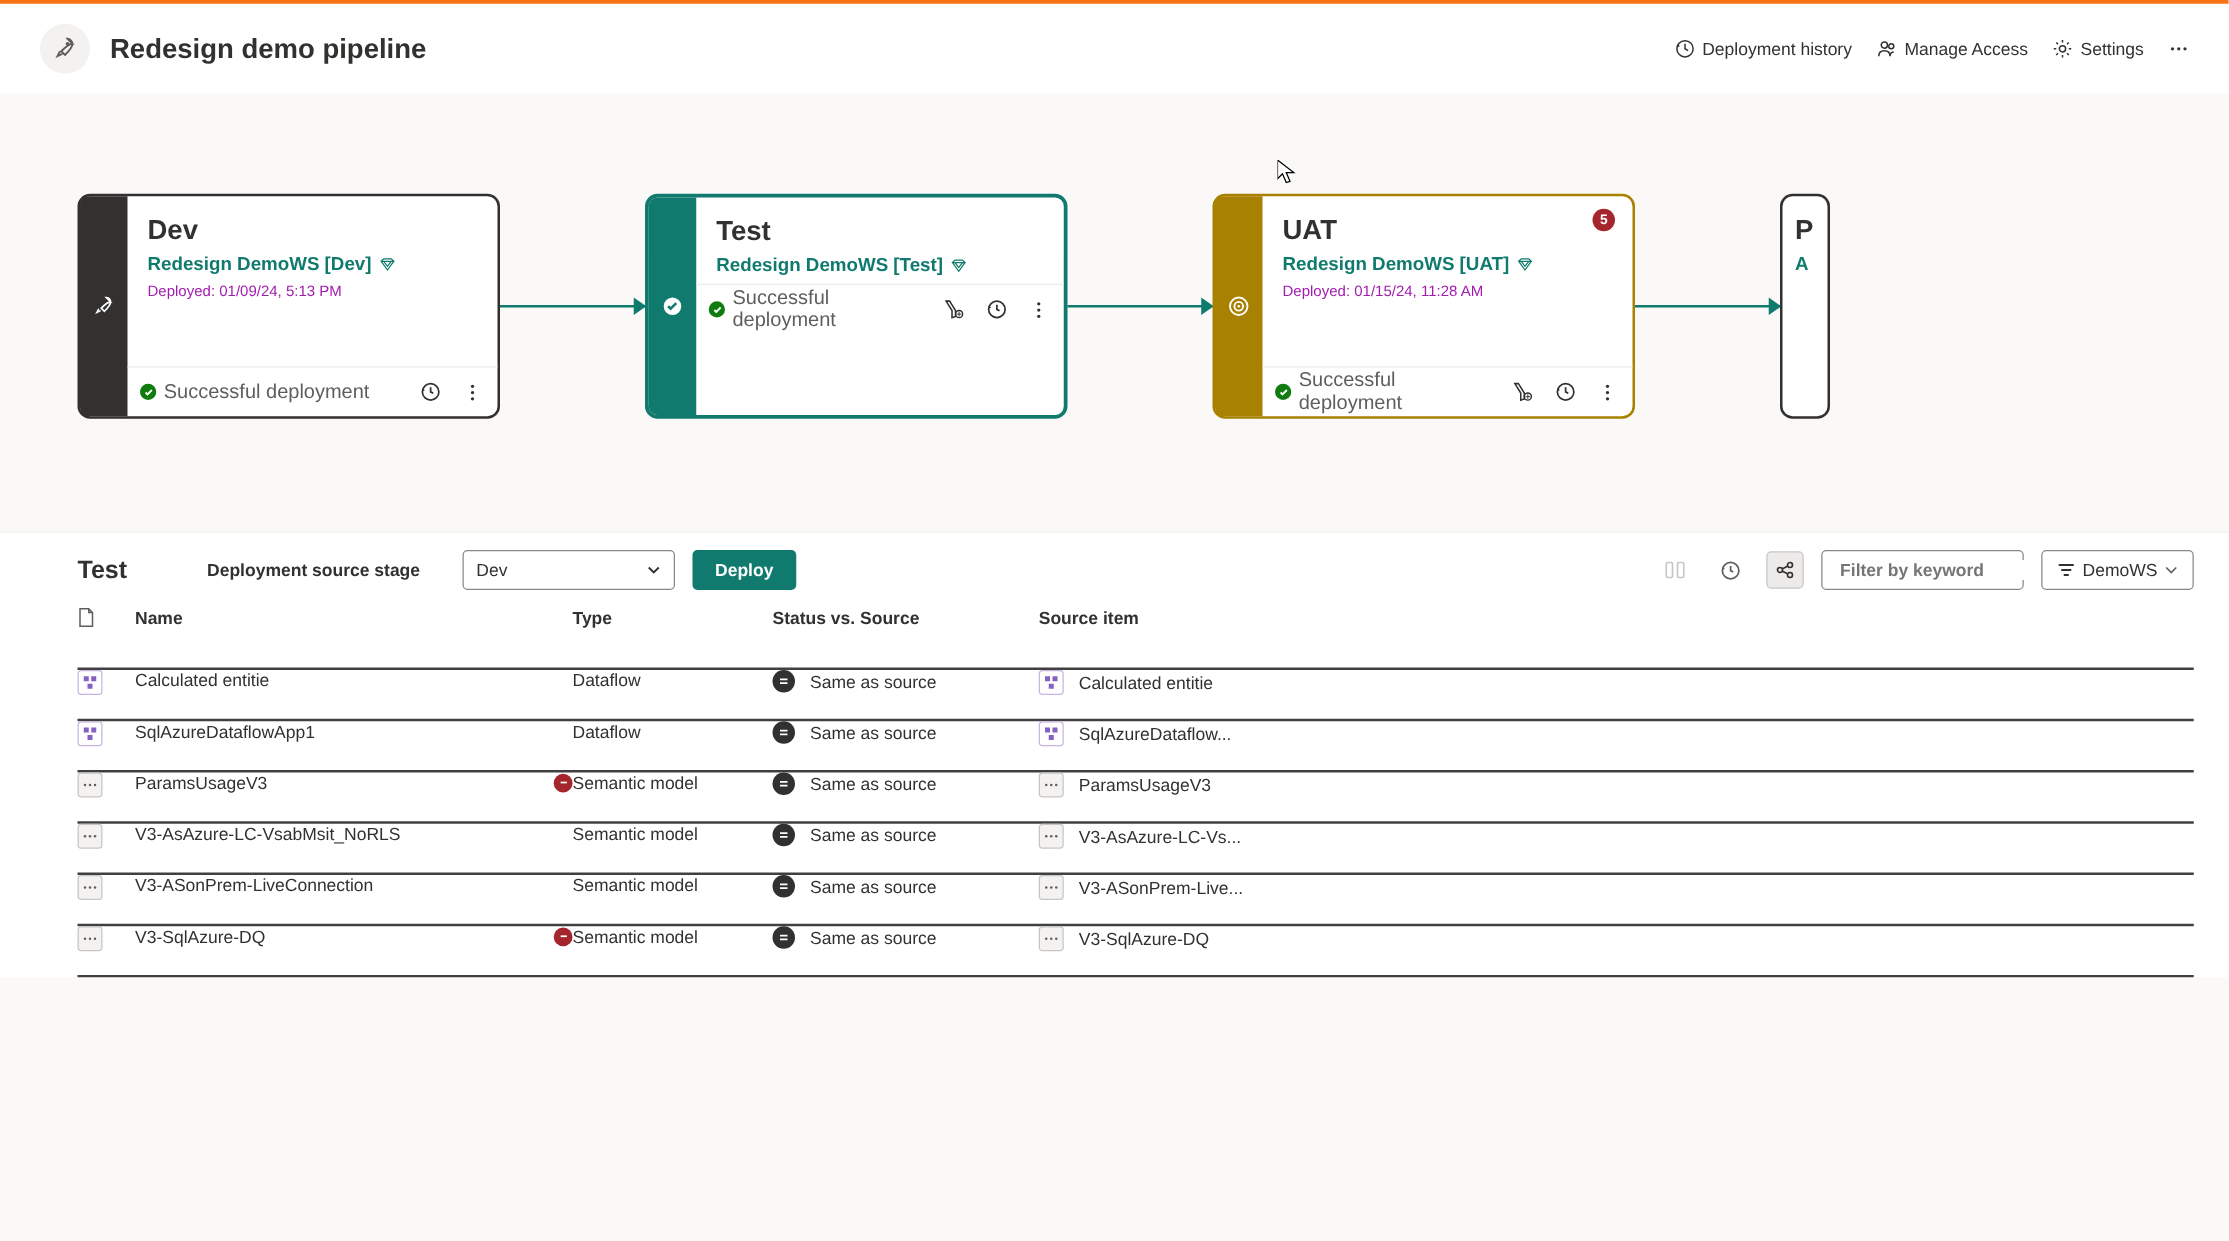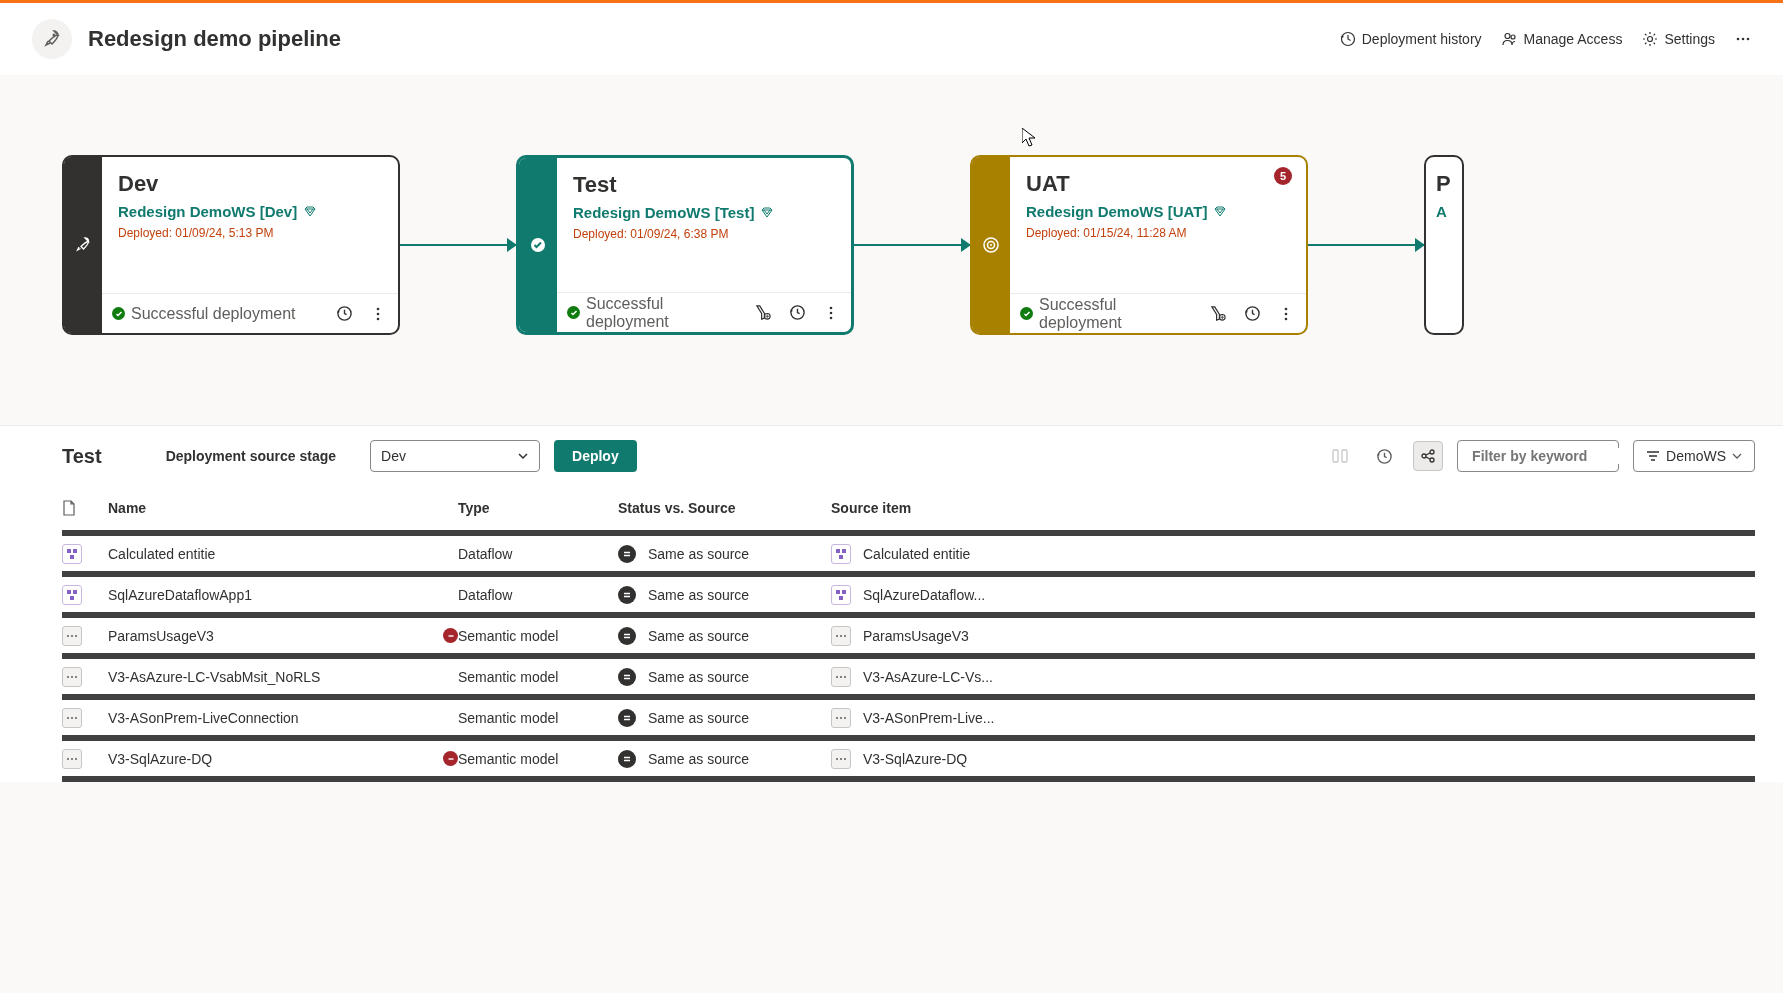--- a/index.html
+++ b/index.html
@@ -16,21 +16,21 @@
 .stage-card.test { border: 3px solid #0f7a6d; }
 .stage-card.uat { border: 2px solid #a88100; }
 .stage-card.prod { border: 2px solid #323130; margin-left: 118px; }
 .stage-side { width: 38px; display: flex; align-items: center; justify-content: center; border-radius: 7px 0 0 7px; }
 .dev .stage-side { background: #323130; }
 .test .stage-side { background: #0f7a6d; }
 .uat .stage-side { background: #a88100; }
 .stage-body { flex: 1; padding: 14px 16px 0 16px; display: flex; flex-direction: column; }
 .stage-name { font-size: 22px; font-weight: 600; margin-bottom: 6px; }
 .stage-ws { font-size: 15px; font-weight: 600; color: #0f7a6d; display: flex; align-items: center; gap: 6px; margin-bottom: 6px; }
-.stage-deployed { font-size: 12px; color: #c2410c; flex: 1; }
+.stage-deployed { font-size: 12px; color: #a21caf; flex: 1; }
 .stage-footer { border-top: 1px solid #edebe9; height: 40px; display: flex; align-items: center; gap: 6px; padding: 0 6px 0 0; margin: 0 -16px 0 -16px; padding-left: 10px; }
 .status-ok { width: 13px; height: 13px; border-radius: 50%; background: #107c10; display: flex; align-items: center; justify-content: center; }
 .status-text { font-size: 16px; color: #605e5c; flex: 1; }
 .footer-icon { width: 28px; height: 28px; display: flex; align-items: center; justify-content: center; cursor: pointer; color: #323130; }
 .badge5 { position: absolute; top: 10px; right: 14px; width: 18px; height: 18px; border-radius: 50%; background: #a4262c; color: #fff; font-size: 11px; font-weight: 600; display: flex; align-items: center; justify-content: center; }
 .connector { width: 116px; height: 2px; background: #0f7a6d; position: relative; flex-shrink: 0; }
 .connector::after { content: ''; position: absolute; right: -1px; top: -6px; border-left: 10px solid #0f7a6d; border-top: 7px solid transparent; border-bottom: 7px solid transparent; }
 .cursor-ptr { position: absolute; top: 208px; left: 1081px; pointer-events: none; }
 .detail-panel { background: #fff; border-top: 1px solid #edebe9; }
 .detail-bar { height: 60px; display: flex; align-items: center; padding: 0 28px 0 62px; gap: 14px; }
@@ -39,21 +39,21 @@
 .src-select { width: 170px; height: 32px; border: 1px solid #8a8886; border-radius: 4px; padding: 0 10px; display: flex; align-items: center; justify-content: space-between; background: #fff; cursor: pointer; }
 .deploy-btn { height: 32px; padding: 0 18px; background: #0f7a6d; color: #fff; border: none; border-radius: 4px; font-size: 14px; font-weight: 600; cursor: pointer; }
 .bar-spacer { flex: 1; }
 .toolbar-icon { width: 30px; height: 30px; display: flex; align-items: center; justify-content: center; color: #605e5c; cursor: pointer; border-radius: 4px; }
 .toolbar-icon.disabled { color: #c8c6c4; cursor: default; }
 .toolbar-icon.active { background: #edebe9; }
 .filter-input { width: 162px; height: 32px; border: 1px solid #8a8886; border-radius: 4px; display: flex; align-items: center; padding: 0 8px; gap: 6px; }
 .filter-input input { border: none; outline: none; flex: 1; font-size: 14px; font-weight: bold; }
 .filter-btn { height: 32px; padding: 0 12px; border: 1px solid #8a8886; border-radius: 4px; background: #fff; display: flex; align-items: center; gap: 6px; cursor: pointer; font-size: 14px; }
 .grid { padding: 0 28px 0 62px; }
-.grid-head, .grid-row { display: flex; align-items: center; height: 41px; border-bottom: 6px solid #404040; }
+.grid-head, .grid-row { display: flex; align-items: flex-start; height: 41px; border-bottom: 2px solid #404040; }
 .grid-head { font-weight: 600; height: 50px; }
 .col-icon { width: 46px; display: flex; align-items: center; }
 .col-name { width: 350px; display: flex; align-items: center; gap: 10px; }
 .col-type { width: 160px; }
 .col-status { width: 213px; display: flex; align-items: center; gap: 12px; }
 .col-source { display: flex; align-items: center; gap: 12px; }
 .type-icon { width: 20px; height: 20px; border: 1px solid #c8c6c4; border-radius: 3px; display: flex; align-items: center; justify-content: center; font-size: 10px; background: #fff; }
 .type-icon.df { color: #8661c5; border-color: #c8b6e2; }
 .type-icon.sm { color: #605e5c; background: #f3f2f1; }
 .status-dot { width: 18px; height: 18px; border-radius: 50%; background: #323130; display: flex; align-items: center; justify-content: center; }
@@ -160,21 +160,20 @@
         </svg>
     </div>
     <div class="stage-body">
       <div class="stage-name">Test</div>
       <div class="stage-ws">
         <span>Redesign DemoWS [Test]</span>
         <svg width="14" height="14" viewBox="0 0 14 14">
             <path d="M2 4h10l-5 7z M4 4l3 4 3-4 M2 4l2-2h6l2 2" fill="none" stroke="#0f7a6d" stroke-width="1"></path>
           </svg>
       </div>
-      <div class="stage-deployed">Deployed: 01/09/24, 6:38 PM</div>
       <div class="stage-footer">
         <div class="status-ok">
             <svg width="8" height="8" viewBox="0 0 8 8">
               <path d="M1.5 4l1.5 1.5L6.5 2" fill="none" stroke="#fff" stroke-width="1.5"></path>
             </svg>
           </div>
         <div class="status-text">Successful deployment</div>
         <div class="footer-icon">
             <svg width="17" height="17" viewBox="0 0 18 18">
               <path d="M5 2l5 8v5l-3 1v-6L2 2z" fill="none" stroke="#323130" stroke-width="1.3"></path>

